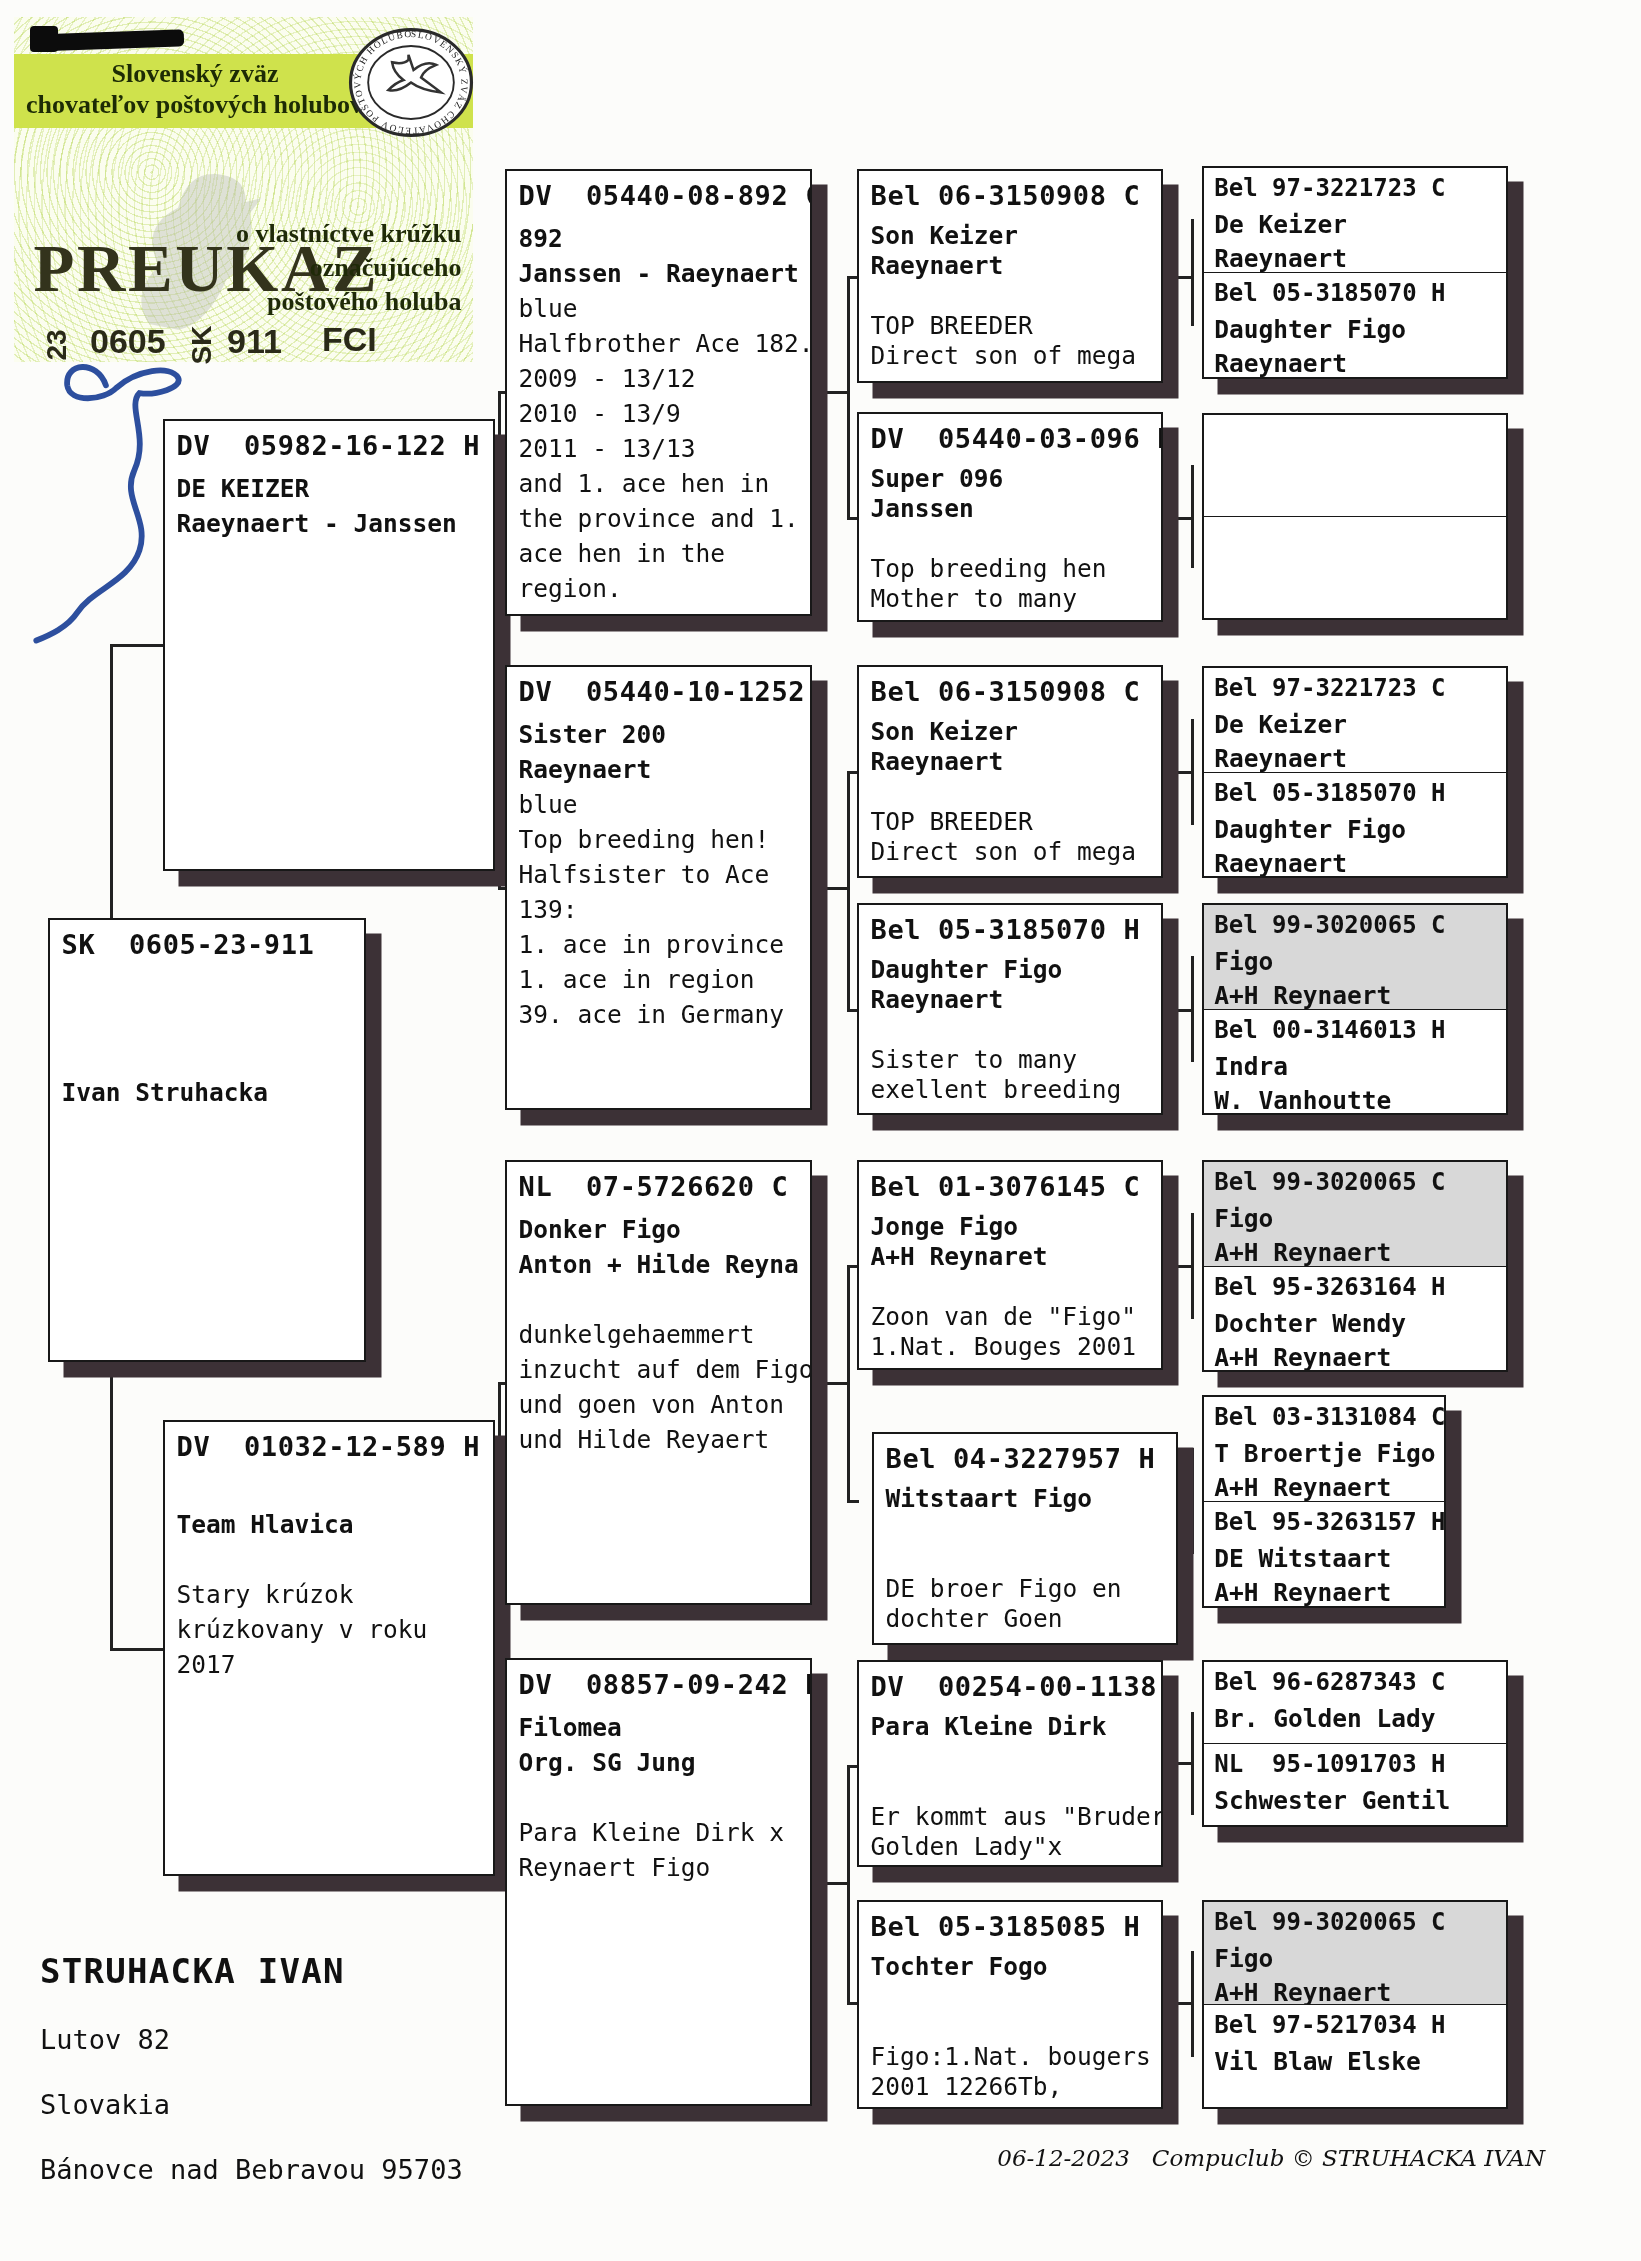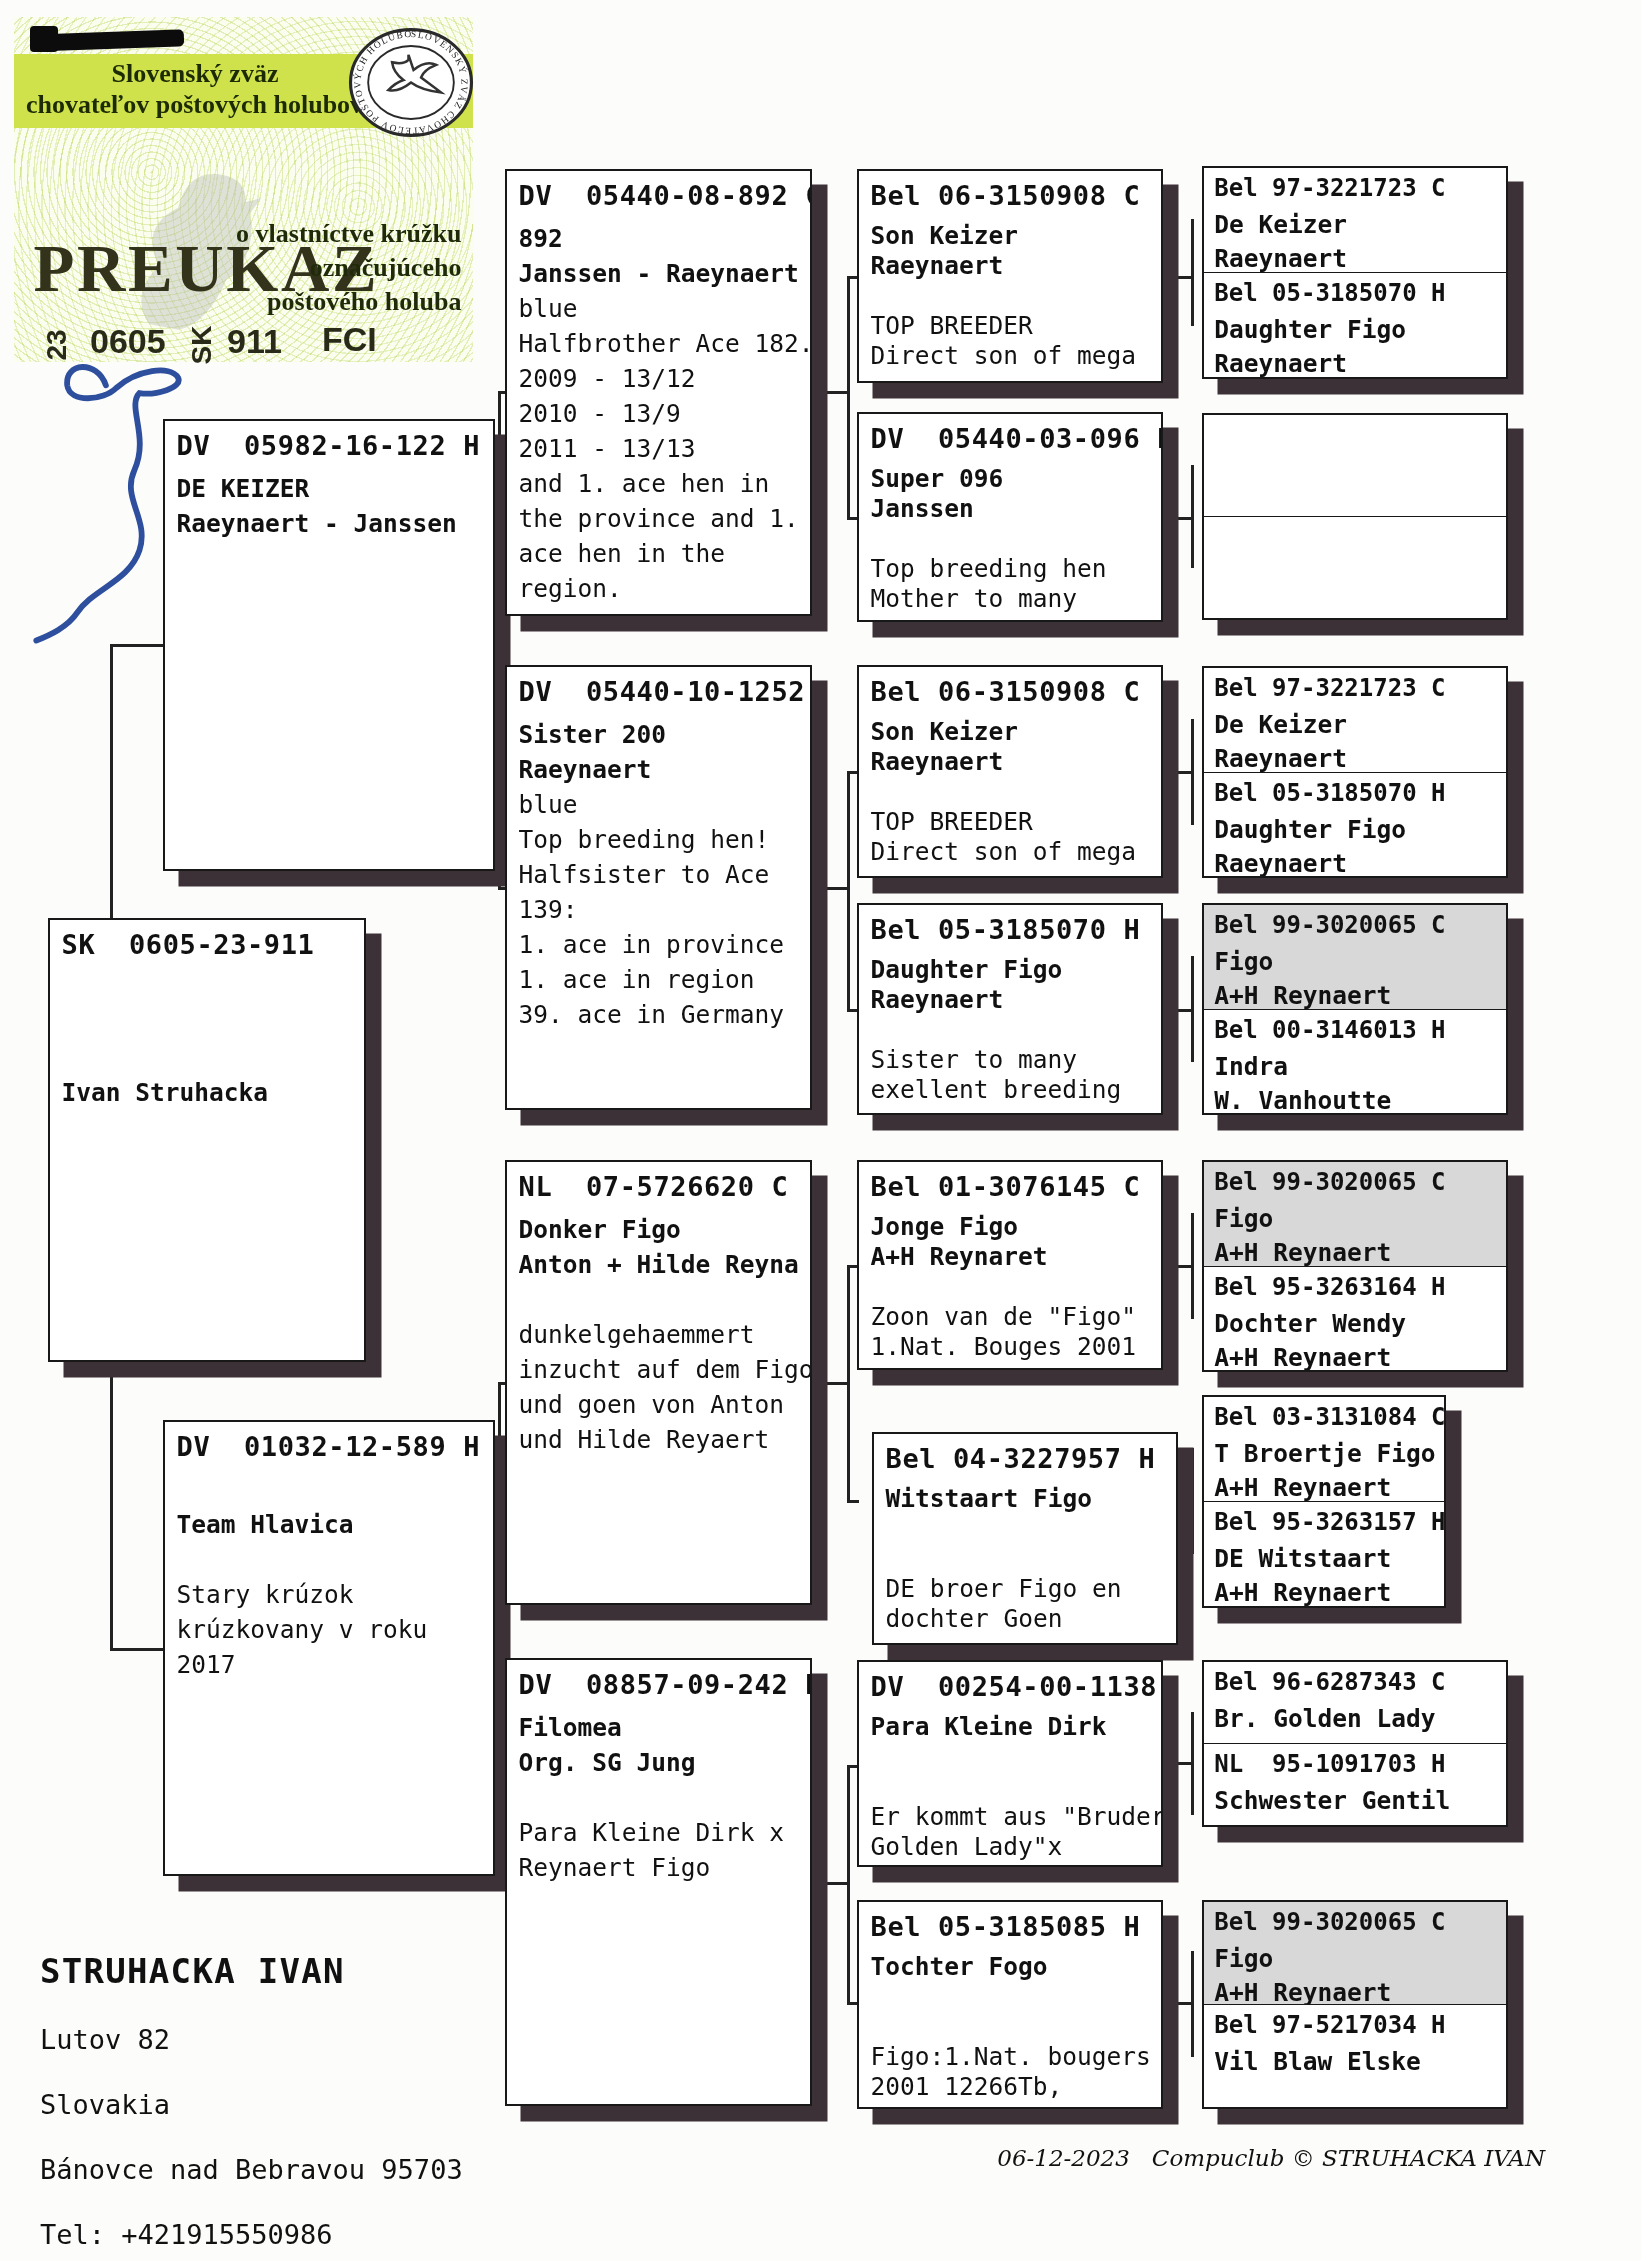--- a/index.html
+++ b/index.html
@@ -178,21 +178,20 @@
   <svg class="sig" width="232" height="323" viewBox="0 0 180 250">
     <path d="M62 38 C55 18 30 20 32 38 C34 52 60 50 70 40 C86 26 112 22 118 32 C122 40 100 46 88 44
              C78 54 96 78 84 104 C74 126 96 142 88 166 C80 190 52 196 40 214 C32 226 18 232 8 236" fill="none" stroke="#2d4f9e" stroke-width="4.5" stroke-linecap="round"></path>
   </svg>
 
   <div class="owner">
     <div class="oname">STRUHACKA IVAN</div>
     <div class="oline">Lutov 82</div>
     <div class="oline">Slovakia</div>
     <div class="oline">Bánovce nad Bebravou 95703</div>
-    <div class="oline">Tel: +421915550986</div>
     
   </div>
 
   <div class="footer">
     <span>06-12-2023</span><span>   </span><span>Compuclub © STRUHACKA IVAN</span>
   </div>
 
 </div>
 
 

